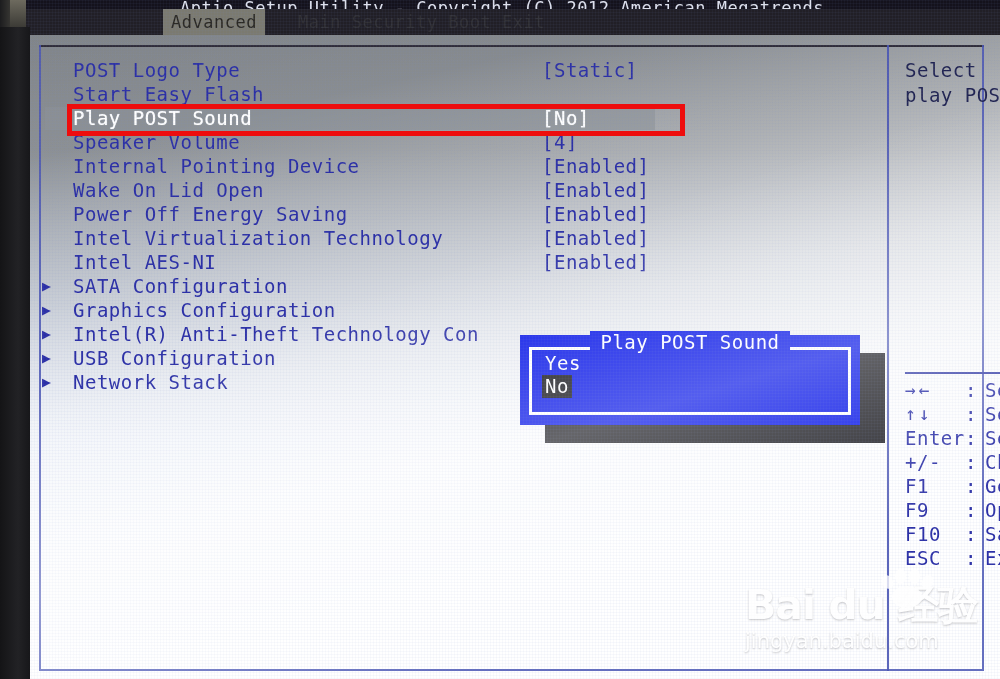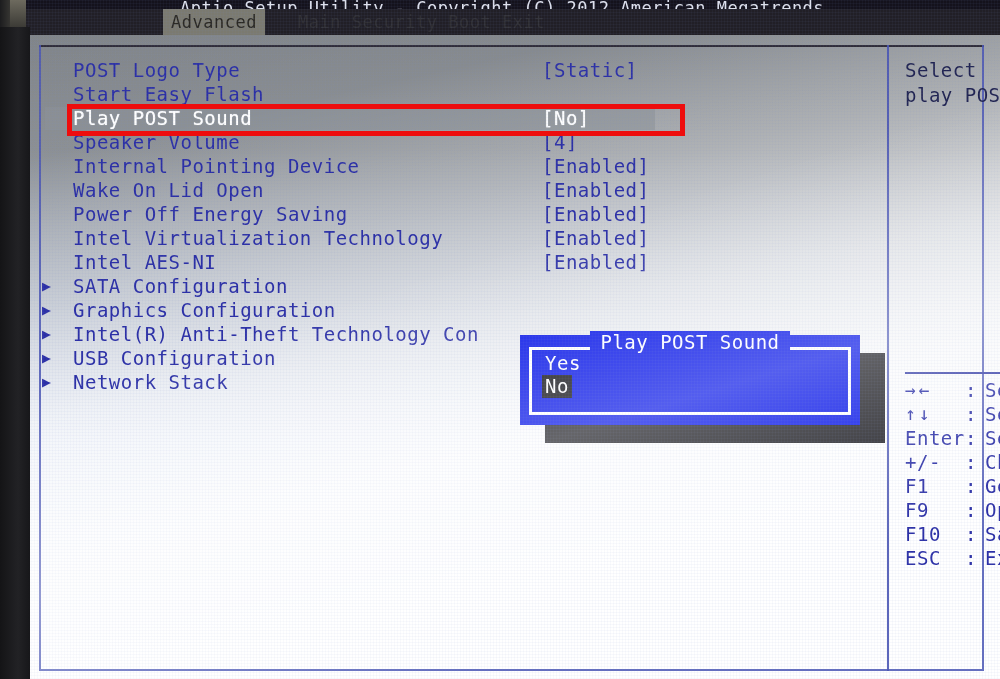--- a/index.html
+++ b/index.html
@@ -469,17 +469,28 @@
         <div class="dlg-inner"></div>
         <div class="dlg-title">Play POST Sound</div>
         <div class="dlg-opt o1">Yes</div>
         <div class="dlg-opt o2">No</div>
       </div>
 
     </div>
 
     <div class="redbox"></div>
 
+    <div class="wm">
+      <div class="wm-main">Bai  du 经验</div>
+      <div class="paw">
+        <i class="p1"></i>
+          <i class="p2"></i>
+          <i class="p3"></i>
+          <i class="p4"></i>
+          <i class="p5"></i>
+      </div>
+      <div class="wm-sub">jingyan.baidu.com</div>
+    </div>
 
     <div class="dither"></div>
     <div class="glare"></div>
   </div>
 </div>
 
 </body></html>

